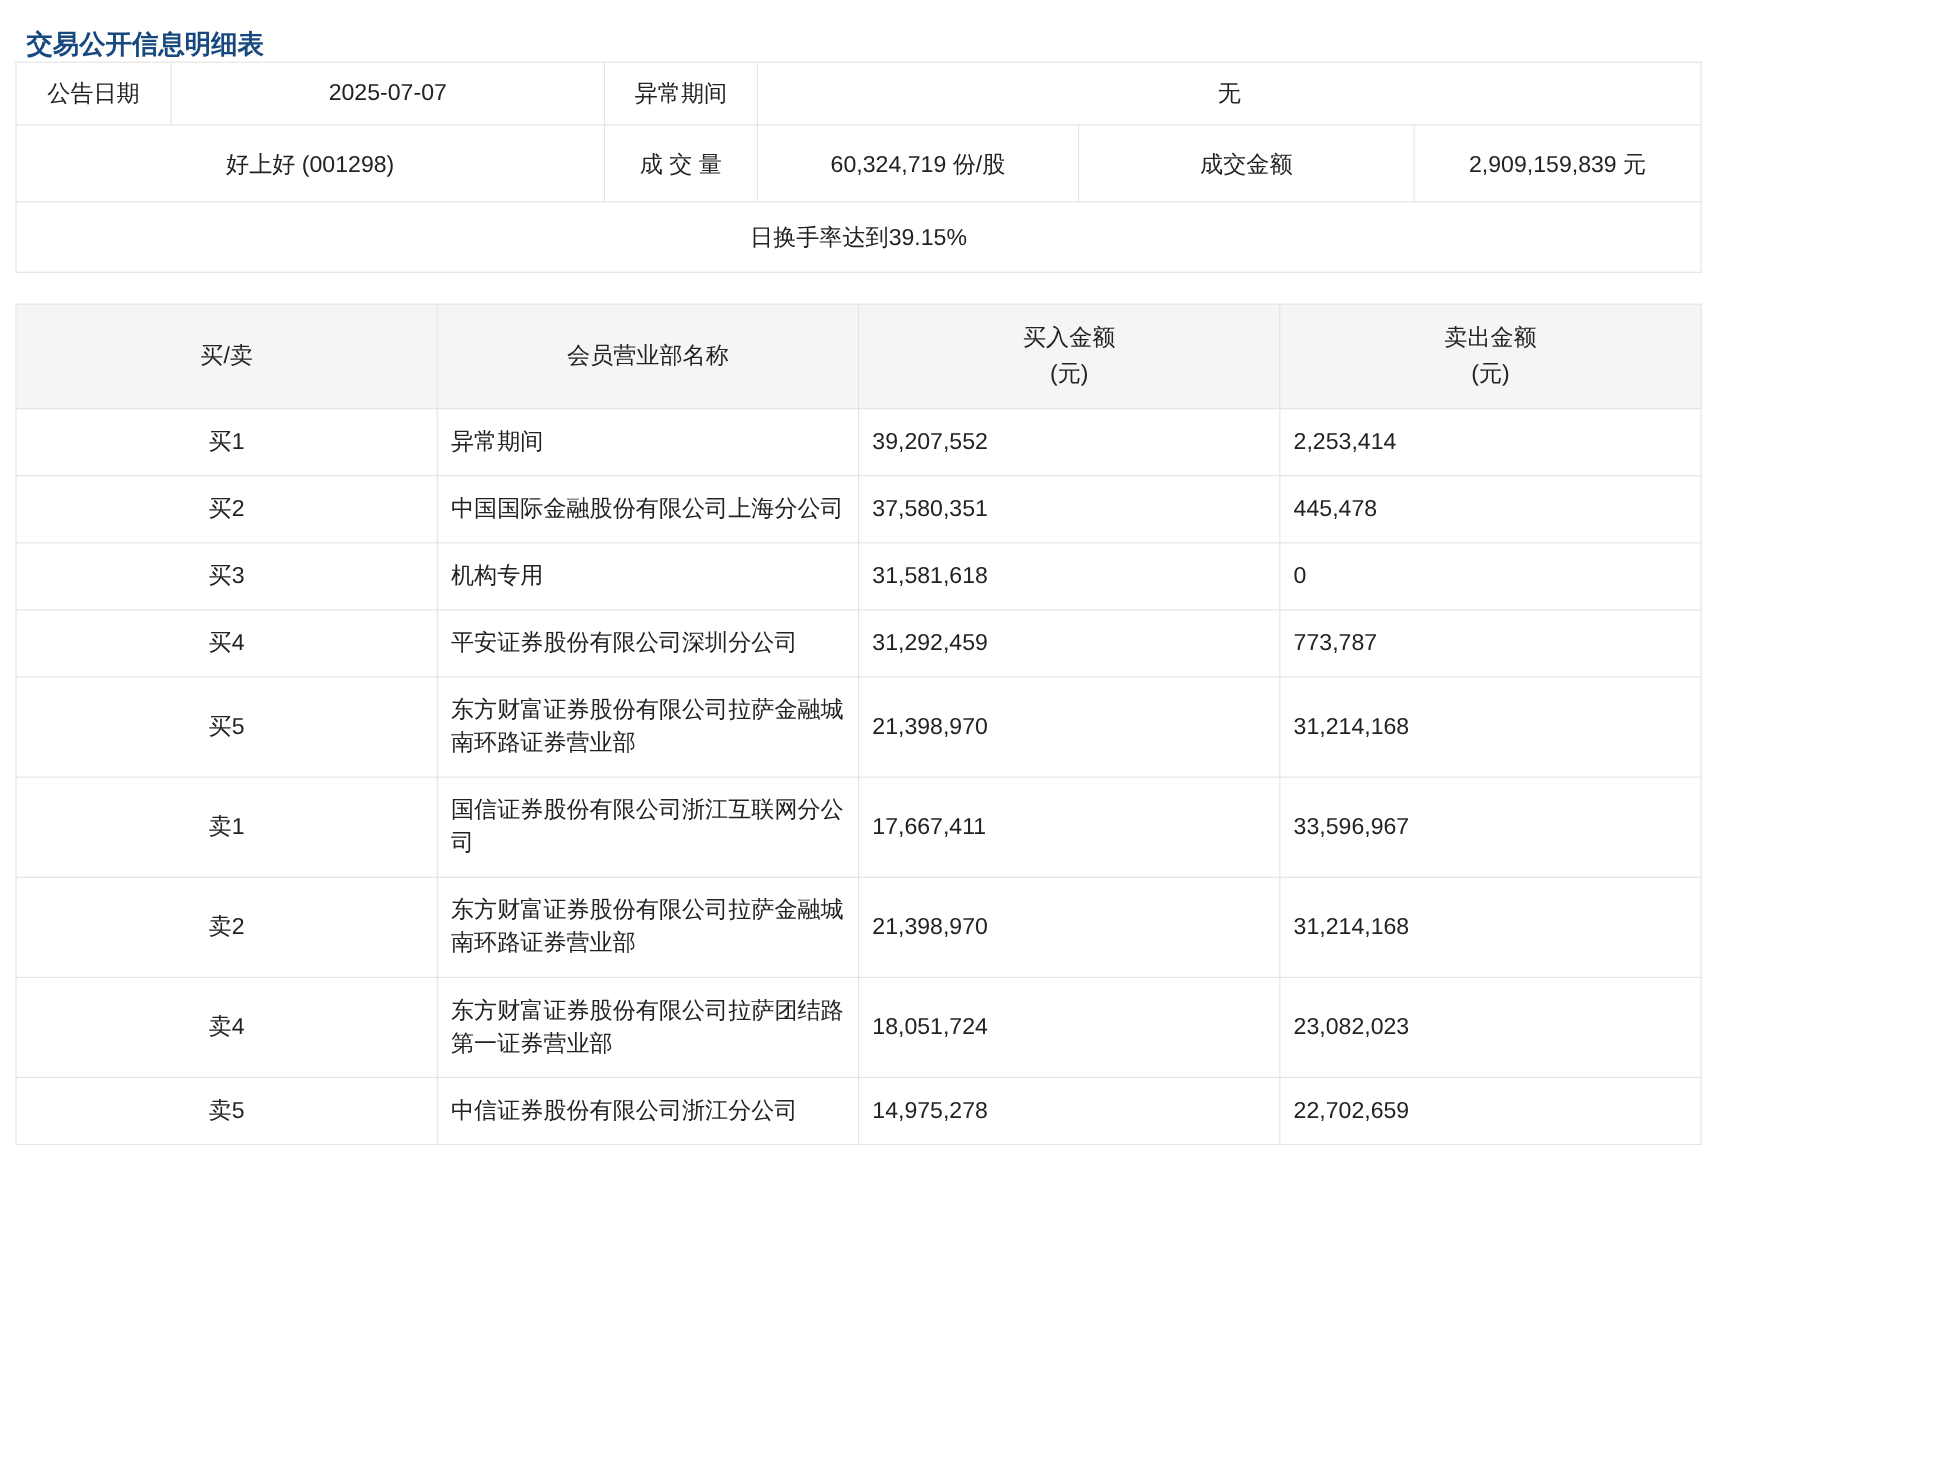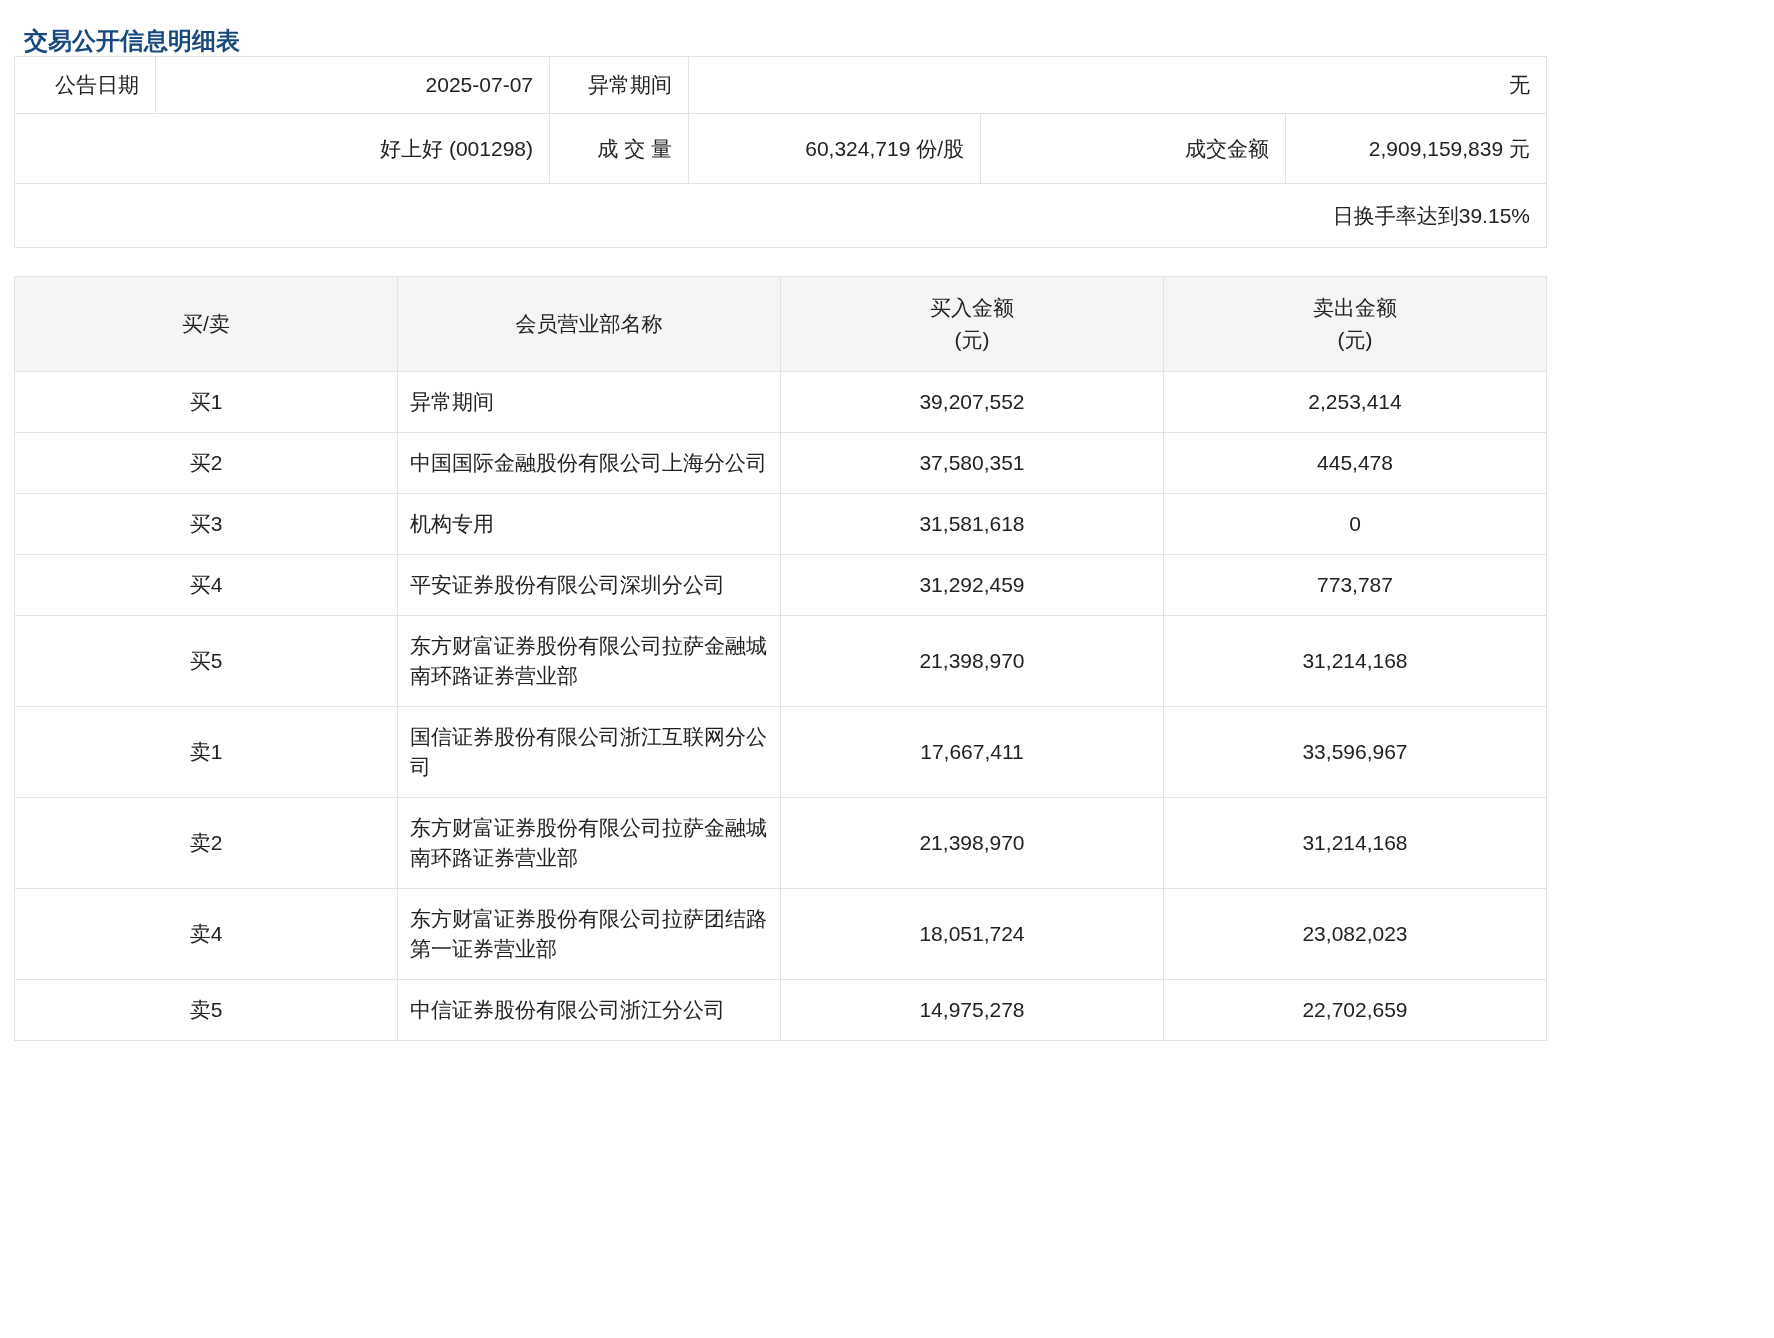--- a/index.html
+++ b/index.html
@@ -25,41 +25,41 @@
     table-layout: fixed;
     font-size: 21px;
     color: #222222;
   }
   td, th {
     border: 1px solid #e3e3e3;
     vertical-align: middle;
     font-weight: normal;
   }
   
-  .summary-table td { padding: 0 16px; text-align: right; }
+  .summary-table td { padding: 0 16px; text-align: center; }
   .summary-table .r1 td { height: 57px; }
   .summary-table .r2 td { height: 70px; }
   .summary-table .r3 td { height: 64px; }
   
   .detail-table { margin-top: 28px; }
   .detail-table thead td {
     background: #f5f5f5;
     text-align: center;
     height: 95px;
     line-height: 32px;
     padding: 14px 12px;
   }
   .detail-table thead .hline { display: block; }
   .detail-table tbody td {
     padding: 15px 12px;
     line-height: 30px;
   }
   .detail-table .c-side { text-align: center; }
   .detail-table .c-broker { text-align: left; word-break: break-all; }
-  .detail-table .c-num { text-align: center; }
+  .detail-table .c-num { text-align: left; }
 </style>
 </head>
 <body>
 
 <div class="page">
 
   <div class="title">交易公开信息明细表</div>
 
   <table class="summary-table">
     <colgroup>

